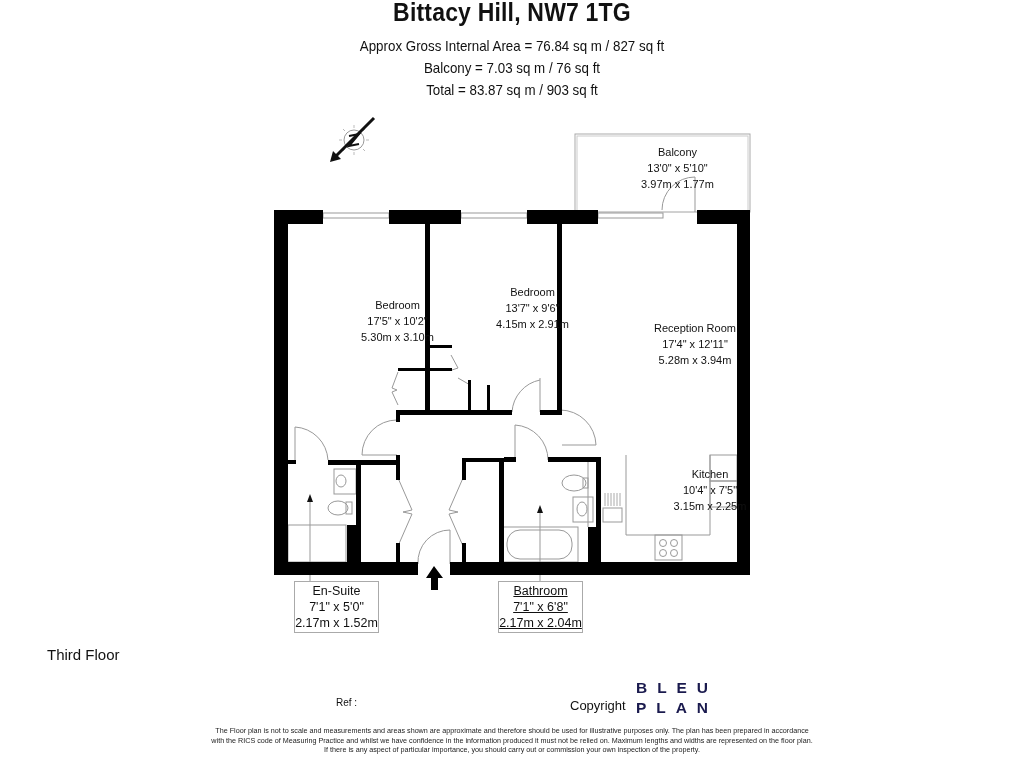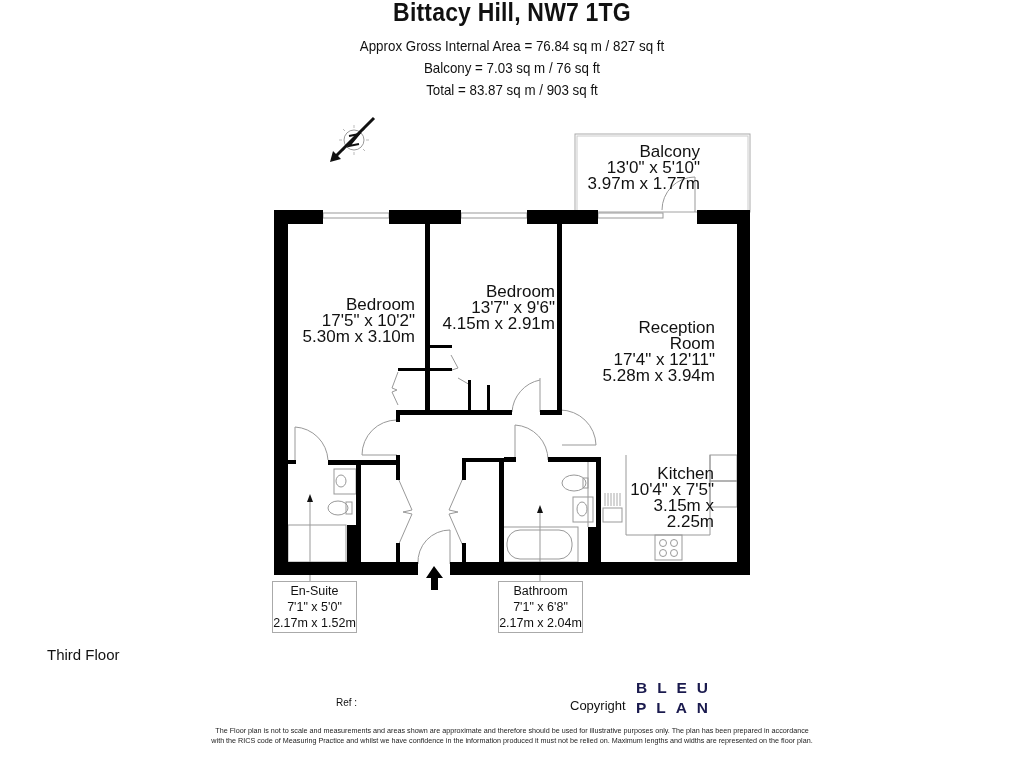--- a/index.html
+++ b/index.html
@@ -1,21 +1,21 @@
 <!DOCTYPE html>
 <html><head>
 <meta charset="utf-8">
 <style>
   html, body { margin:0; padding:0; background:#ffffff; }
   body { width:1024px; height:768px; position:relative; overflow:hidden; font-family:"Liberation Sans", sans-serif; color:#111; }
   .abs { position:absolute; }
   .title { left:0; width:1024px; top:-2px; text-align:center; font-size:25px; font-weight:bold; letter-spacing:0.2px; transform:scaleX(0.92); }
   .area-line { left:0; width:1024px; text-align:center; font-size:14.5px; transform:scaleX(0.92); }
   .plan { left:0; top:0; }
-  .room-label { text-align:right; font-size:17px; line-height:16px; }
+  .room-label { text-align:center; font-size:11px; line-height:16px;margin-left:40px; }
   .label-box { border:1px solid #aaa; background:#fff; text-align:center; font-size:12.5px; line-height:16px; padding:1px 0; }
   .floor-name { left:0; width:1024px; top:646px; text-align:left; font-size:15px;padding-left:47px; }
   .ref { left:336px; top:697px; font-size:10px; }
   .copyright { left:570px; top:698px; font-size:13px; }
   .logo { left:636px; top:678px; color:#1a1a4e; font-weight:bold; font-size:15.5px; letter-spacing:0; }
   .logo div { display:flex; width:72px; justify-content:space-between; line-height:20px; }
   .disclaimer { left:0; width:1024px; top:726px; text-align:center; font-size:7.2px; line-height:9.6px; color:#222; }
 </style>
 </head>
 <body>
@@ -187,26 +187,26 @@
 <div class="abs room-label" style="left:595px; top:320px; width:120px;">
   <div>Reception Room</div>
   <div>17'4" x 12'11"</div>
   <div>5.28m x 3.94m</div>
 </div>
 <div class="abs room-label" style="left:626px; top:466px; width:88px;">
   <div>Kitchen</div>
   <div>10'4" x 7'5"</div>
   <div>3.15m x 2.25m</div>
 </div>
-<div class="abs label-box" style="left:272px; top:581px; width:83px;">
+<div class="abs label-box" style="left:294px; top:581px; width:83px;">
   <div>En-Suite</div>
   <div>7'1" x 5'0"</div>
   <div>2.17m x 1.52m</div>
 </div>
-<div class="abs label-box" style="left:498px; top:581px; width:83px;">
+<div class="abs label-box" style="left:498px; top:581px; width:83px;text-decoration:underline;">
   <div>Bathroom</div>
   <div>7'1" x 6'8"</div>
   <div>2.17m x 2.04m</div>
 </div>
 
 <div class="abs floor-name">Third Floor</div>
 <div class="abs ref">Ref  :</div>
 <div class="abs copyright">Copyright</div>
 <div class="abs logo">
   <div>
@@ -218,13 +218,14 @@
   <div>
     <span>P</span>
     <span>L</span>
     <span>A</span>
     <span>N</span>
   </div>
 </div>
 <div class="abs disclaimer">
   <div>The Floor plan is not to scale and measurements and areas shown are approximate and therefore should be used for illustrative purposes only. The plan has been prepared in accordance</div>
   <div>with the RICS code of Measuring Practice and whilst we have confidence in the information produced it must not be relied on. Maximum lengths and widths are represented on the floor plan.</div>
+  <div>If there is any aspect of particular importance, you should carry out or commission your own inspection of the property.</div>
 </div>
 
 </body></html>

